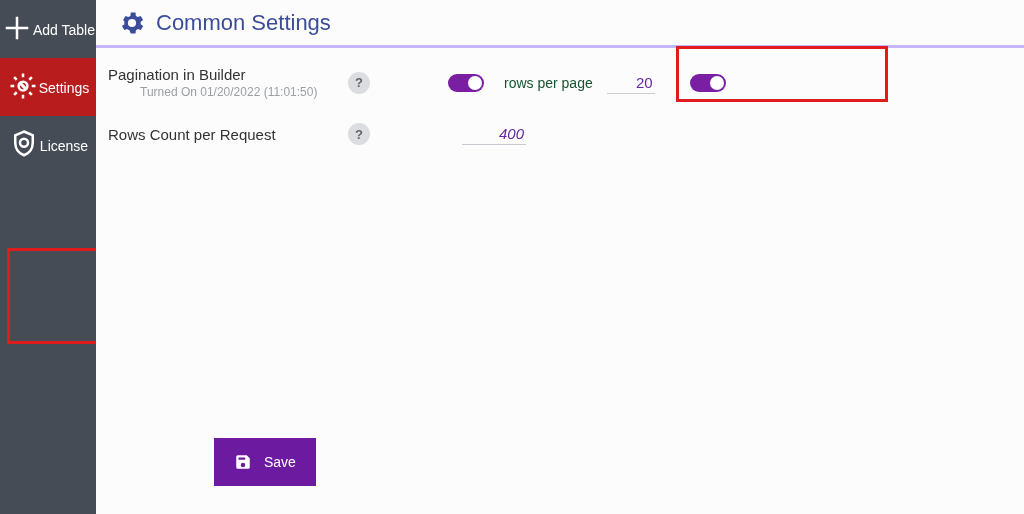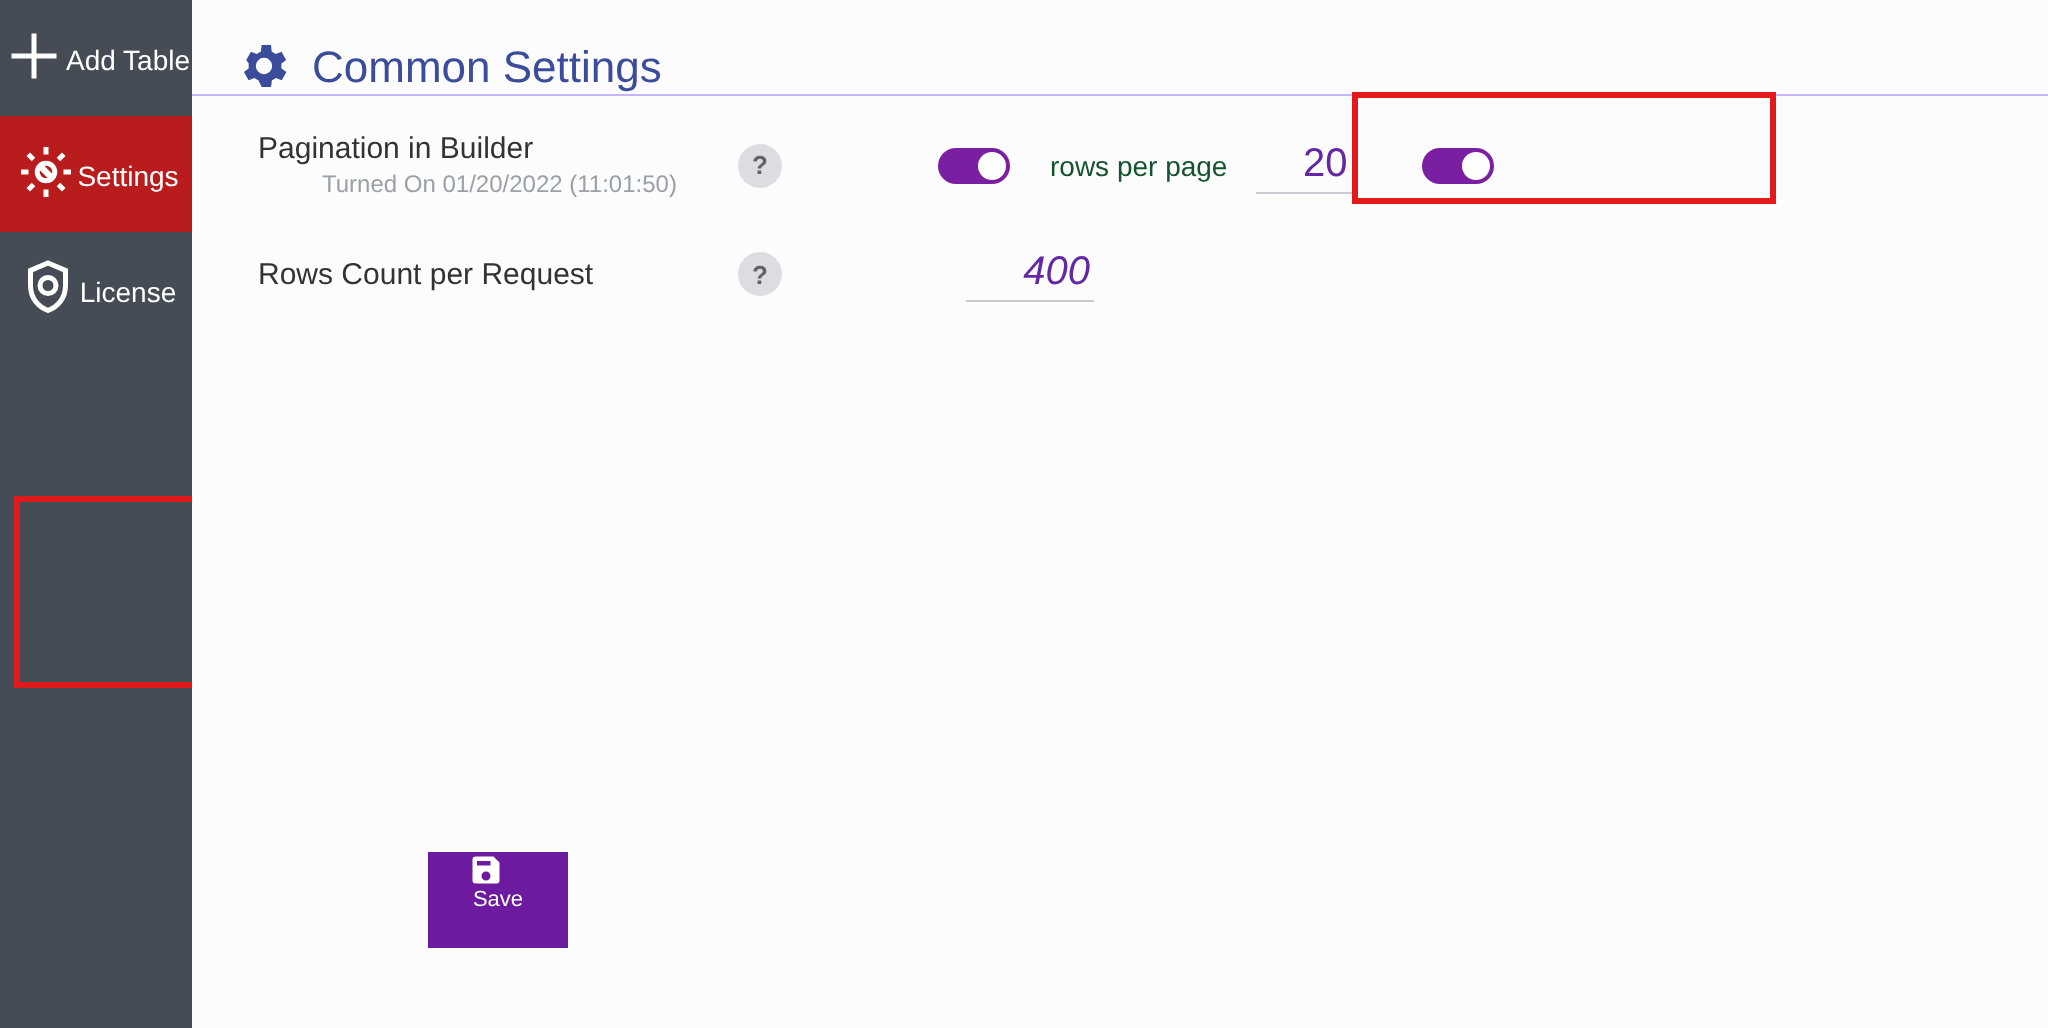--- a/index.html
+++ b/index.html
@@ -56,38 +56,38 @@
   .main {
     flex: 1;
     display: flex;
     flex-direction: column;
     position: relative;
     background: #fcfcfd;
   }
   .header {
     height: 48px;
     display: flex;
-    align-items: flex-end;
+    align-items: center;
     padding: 0 22px;
-    border-bottom: 1px solid #c4b5fd;
+    border-bottom: 3px solid #c4b5fd;
     background: #fcfcfd;
   }
   .header .gear {
     width: 28px;
     height: 28px;
     margin-right: 10px;
     color: #3b4c9b;
   }
   .page-title {
     font-size: 22px;
     font-weight: 400;
     color: #3b4c9b;
   }
   .content {
-    padding: 18px 33px;
+    padding: 18px 12px;
     position: relative;
     flex: 1;
   }
   .row {
     display: flex;
     align-items: center;
     margin-bottom: 24px;
   }
   .label-col {
     width: 240px;
@@ -146,21 +146,21 @@
     color: #14532d;
     margin-left: 20px;
   }
   .num-input {
     margin-left: 14px;
     width: 48px;
     border: none;
     border-bottom: 1px solid #c9cbd1;
     text-align: right;
     color: #6528a5;
-    font-size: 20px;
+    font-size: 15px;
     background: transparent;
     outline: none;
     padding: 2px 2px;
   }
   .num-input.center {
     width: 64px;
     font-style: italic;
   }
   .ssp-col {
     display: flex;
@@ -170,31 +170,30 @@
   .ssp-label {
     font-size: 15px;
     color: #222;
     margin-right: 10px;
   }
 
   
   .save-btn {
     position: absolute;
     left: 118px;
-    bottom: 40px;
+    bottom: 28px;
     background: #6c1ba0;
     color: #fff;
     border: none;
     padding: 0 20px;
     height: 48px;
-    font-size: 11px;
+    font-size: 14px;
     display: flex;
     align-items: center;
     cursor: pointer;
-    flex-direction: column;
   }
   .save-btn .save-icon {
     margin-right: 12px;
     display: flex;
   }
 
   
   .hl {
     position: absolute;
     border: 3px solid #e11b1b;

